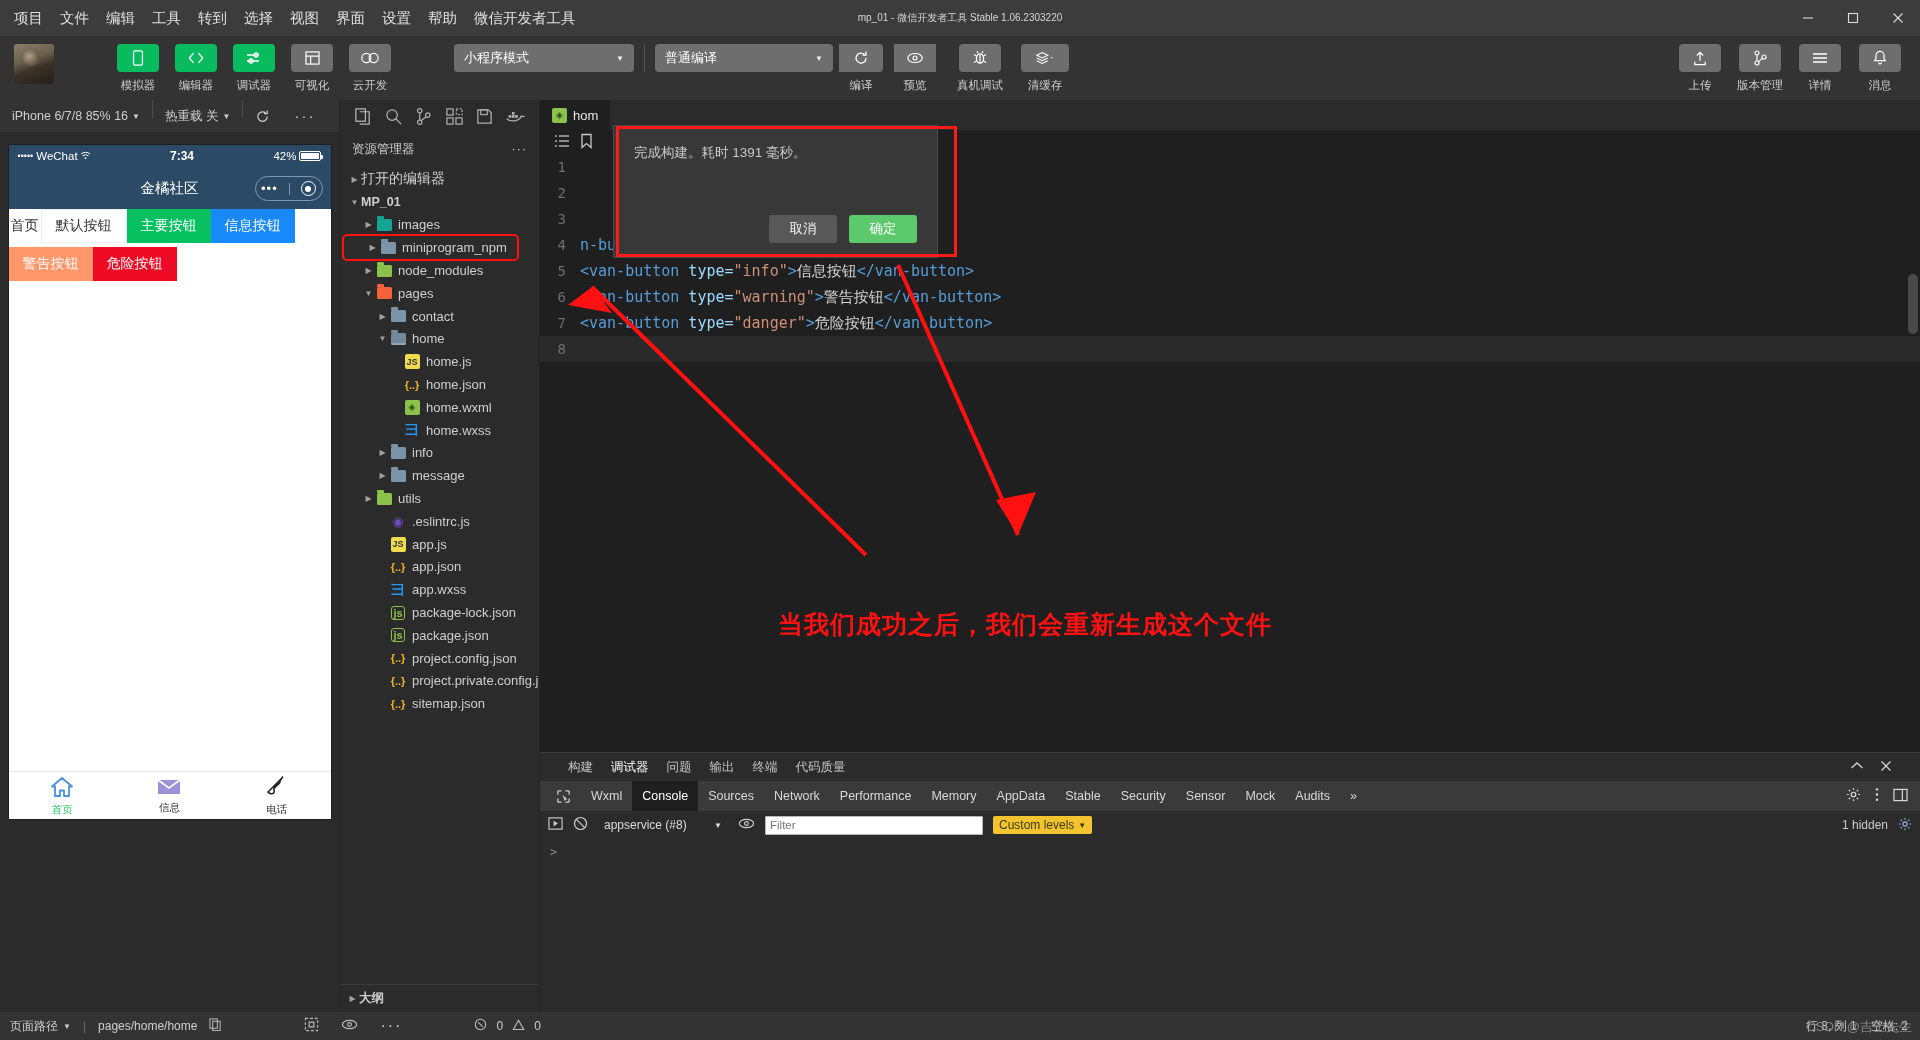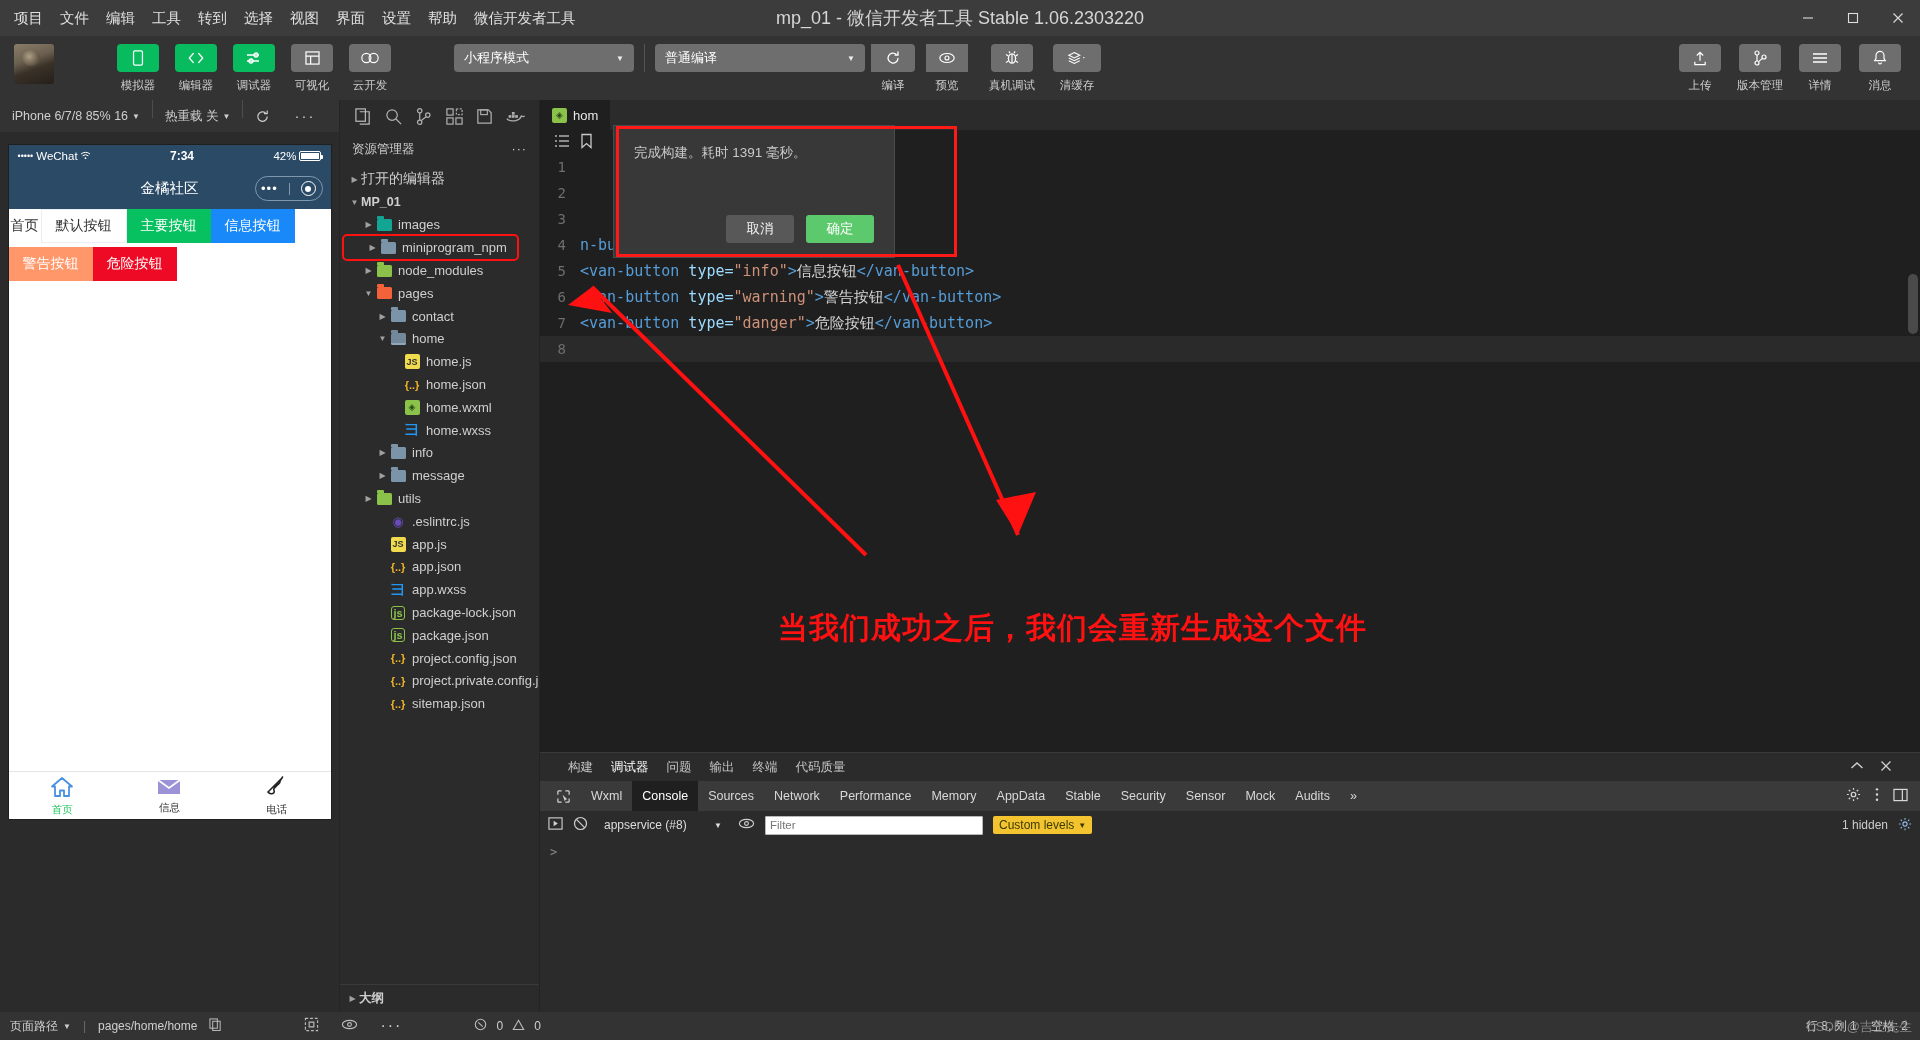--- a/index.html
+++ b/index.html
@@ -8,21 +8,21 @@
     font-family: "Liberation Sans", "DejaVu Sans", sans-serif;
     background:#2b2b2b; color:#ccc; font-size:13px;
     -webkit-font-smoothing: antialiased;
   }
   .app { position:relative; width:1920px; height:1040px; display:flex; flex-direction:column; background:#2d2d2d; }
 
   
   .titlebar { height:36px; background:#3c3c3c; display:flex; align-items:center; position:relative; flex:0 0 36px; }
   .menu { display:flex; align-items:center; gap:17px; padding-left:14px; }
   .menu-item { color:#e0e0e0; font-size:14.5px; cursor:default; white-space:nowrap; }
-  .win-title { position:absolute; left:0; right:0; text-align:center; color:#d6d6d6; font-size:18px; pointer-events:none; }
+  .win-title { position:absolute; left:0; right:0; text-align:center; color:#d6d6d6; font-size:10px; pointer-events:none; }
   .win-ctrls { margin-left:auto; display:flex; height:100%; }
   .win-btn { width:45px; display:flex; align-items:center; justify-content:center; color:#ddd; }
   .win-btn svg { display:block; }
 
   
   .toolbar { height:64px; background:#333333; display:flex; align-items:flex-start; position:relative; flex:0 0 64px; }
   .avatar { width:40px; height:40px; margin:8px 0 0 14px; border-radius:3px;
      background:linear-gradient(160deg,#8b7e6a 0%,#6b5f4f 38%,#3a3228 60%,#241f1a 100%); overflow:hidden; position:relative; }
   .avatar:after{ content:""; position:absolute; left:8px; top:6px; width:18px;height:16px; border-radius:50%;
      background:radial-gradient(circle at 40% 40%,#b8a98f,#5d5242 70%); opacity:.85;}
@@ -31,21 +31,21 @@
           color:#fff; cursor:default; }
   .tbtn.green { background:#09bb5f; }
   .tbtn.grey { background:#6e6e6e; }
   .titem { display:flex; flex-direction:column; align-items:center; width:52px; }
   .tlabel { margin-top:6px; font-size:11.5px; color:#cfcfcf; }
   .sep { width:1px; height:28px; background:#555; margin:6px 10px 0 10px; }
   .combo { height:28px; background:#6e6e6e; border-radius:4px; color:#fff; font-size:13px;
            display:flex; align-items:center; padding:0 10px; position:relative; }
   .combo .cb-arrow { margin-left:auto; font-size:8px; color:#eee; }
   .combo.mode { width:180px; }
-  .combo.compile { width:210px;align-items:center; }
+  .combo.compile { width:178px;align-items:center; }
 
   
   .bodyrow { flex:1 1 auto; display:flex; min-height:0; }
 
   
   .sim { width:340px; flex:0 0 340px; background:#2b2b2b; display:flex; flex-direction:column; border-right:1px solid #252525; }
   .sim-bar { height:32px; display:flex; align-items:flex-start; gap:0; background:#333; color:#cfcfcf; font-size:12.5px; flex:0 0 32px;}
   .sim-bar .sb { padding:0 12px; display:flex; align-items:center; gap:4px; height:100%; }
   .sim-bar .divider{width:1px;height:18px;background:#4d4d4d;}
   .caret { font-size:8px; }
@@ -141,25 +141,25 @@
   .console-body { flex:1; background:#2b2b2b; padding:6px 10px; color:#8a8a8a; font-family:"DejaVu Sans Mono",monospace; font-size:12px;}
 
   
   .statusbar { height:28px; flex:0 0 28px; background:#333333; display:flex; align-items:center; color:#cfcfcf; font-size:12px; }
   .sbl { display:flex; align-items:center; gap:12px; padding-left:10px; }
   .sbr { margin-left:auto; display:flex; align-items:center; gap:14px; padding-right:12px; }
   .pathbox { display:flex; align-items:center; gap:5px; }
 
   
   .anno { position:absolute; pointer-events:none; }
-  .anno-text { color:#ff1111; font-size:30px; font-weight:bold; white-space:nowrap;
+  .anno-text { color:#ff1111; font-size:25px; font-weight:bold; white-space:nowrap;
                font-family:Liberation Serif, serif; letter-spacing:1px;}
 
   
-  .modal { position:absolute; left:613px; top:125px; width:282px; height:133px; background:#383838;
+  .modal { position:absolute; left:613px; top:125px; width:325px; height:133px; background:#383838;
            border:1px solid #4a4a4a; display:flex; flex-direction:column; padding:18px 20px 14px 20px; }
   .modal-msg { color:#c9c9c9; font-size:13.5px; }
   .modal-actions { margin-top:auto; display:flex; justify-content:flex-end; gap:12px; }
   .mbtn { width:68px; height:28px; border-radius:3px; display:flex; align-items:center; justify-content:center; font-size:13.5px; }
   .mbtn.cancel { background:#585858; color:#f0f0f0; }
   .mbtn.ok { background:#5cc96c; color:#fff; }
   .modal-ring { position:absolute; left:616px; top:126px; width:341px; height:131px; border:3px solid #ff1a1a; }
 
   .wm { position:absolute; right:8px; bottom:4px; color:#8f8f8f; font-size:13px; opacity:.9;}
 </style>

